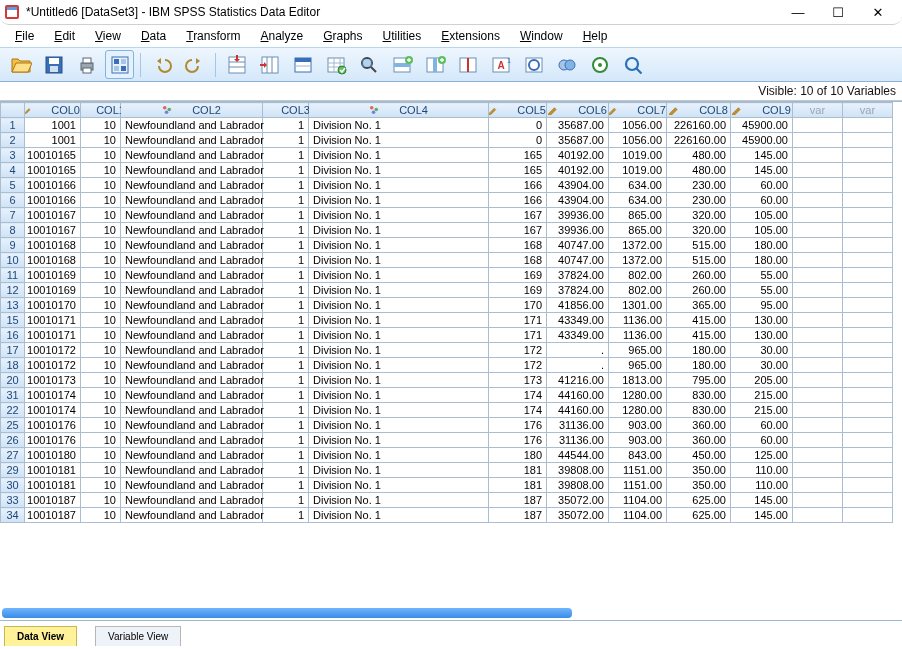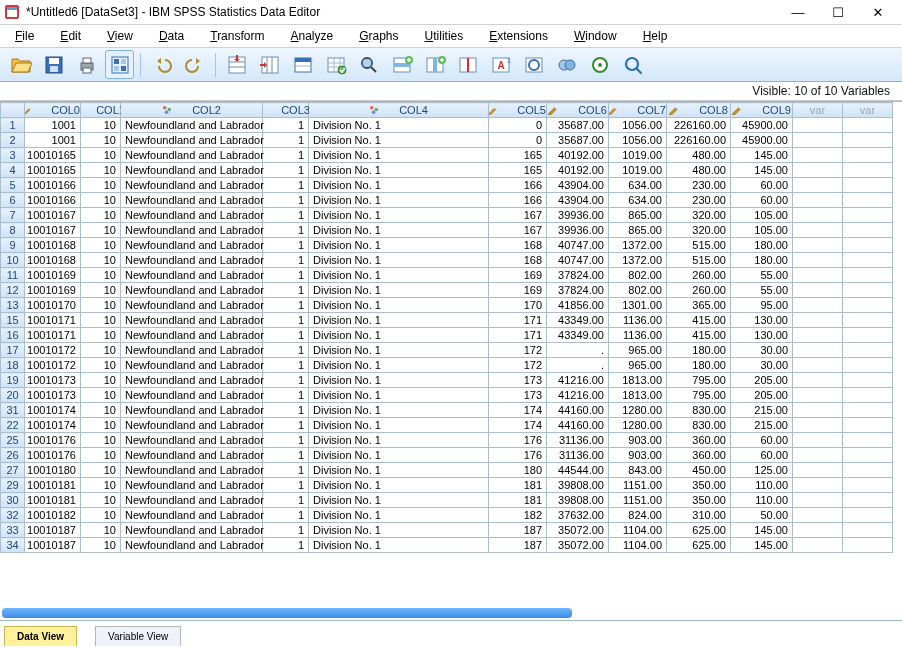--- a/index.html
+++ b/index.html
@@ -12,40 +12,41 @@
     color: #000;
   }
   
   .titlebar {
     height: 24px;
     display: flex;
     align-items: center;
     padding: 0 4px;
     border-bottom: 1px solid #d0d0d0;
     background: #fff;
+    border-radius: 9px;
   }
   .titlebar .app-icon {
     width: 16px; height: 16px;
     margin-right: 6px;
     display:inline-flex; align-items:center; justify-content:center;
   }
   .titlebar .title { flex: 1; font-size: 12px; }
   .win-controls { display:flex; gap:0; }
   .win-btn {
     width: 40px; height: 22px;
     display:flex; align-items:center; justify-content:center;
     font-size: 13px;
   }
   
   .menubar {
     height: 22px;
     display: flex;
     align-items: center;
     padding: 0 6px;
-    gap: 8px;
+    gap: 2px;
     background: #fff;
   }
   .menubar .menu {
     padding: 2px 9px;
     font-size: 12px;
   }
   .menubar .menu .ul { text-decoration: underline; }
   
   .toolbar {
     height: 33px;
@@ -73,21 +74,21 @@
     width: 1px; height: 24px;
     background: #a7c6e6;
     margin: 0 2px;
   }
   
   .visiblebar {
     height: 18px;
     background: #fff;
     border-bottom: 1px solid #c8c8c8;
     display:flex; align-items:center; justify-content:flex-end;
-    padding-right: 12px;
+    padding-right: 6px;
     font-size: 12px;
     color: #111;
   }
   
   .grid-wrap {
     height: 518px;   
     position: relative;
     overflow: hidden;
     border-top: 1px solid #9fb9d0;
     border-bottom: 1px solid #9fb9d0;
@@ -672,50 +673,35 @@
             <td class="txt">Division No. 1</td>
             <td class="num">172</td>
             <td class="num">.</td>
             <td class="num">965.00</td>
             <td class="num">180.00</td>
             <td class="num">30.00</td>
             <td></td>
             <td></td>
           </tr>
           <tr>
-            <th class="rownum">19</th>
+            <th class="rownum">20</th>
             <td class="num">10010173</td>
             <td class="num">10</td>
             <td class="txt">Newfoundland and Labrador</td>
             <td class="num">1</td>
             <td class="txt">Division No. 1</td>
             <td class="num">173</td>
             <td class="num">41216.00</td>
             <td class="num">1813.00</td>
             <td class="num">795.00</td>
             <td class="num">205.00</td>
             <td></td>
             <td></td>
           </tr>
           <tr>
-            <th class="rownum">20</th>
-            <td class="num">10010173</td>
-            <td class="num">10</td>
-            <td class="txt">Newfoundland and Labrador</td>
-            <td class="num">1</td>
-            <td class="txt">Division No. 1</td>
-            <td class="num">173</td>
-            <td class="num">41216.00</td>
-            <td class="num">1813.00</td>
-            <td class="num">795.00</td>
-            <td class="num">205.00</td>
-            <td></td>
-            <td></td>
-          </tr>
-          <tr>
             <th class="rownum">31</th>
             <td class="num">10010174</td>
             <td class="num">10</td>
             <td class="txt">Newfoundland and Labrador</td>
             <td class="num">1</td>
             <td class="txt">Division No. 1</td>
             <td class="num">174</td>
             <td class="num">44160.00</td>
             <td class="num">1280.00</td>
             <td class="num">830.00</td>
@@ -803,35 +789,20 @@
             <td class="num">10010181</td>
             <td class="num">10</td>
             <td class="txt">Newfoundland and Labrador</td>
             <td class="num">1</td>
             <td class="txt">Division No. 1</td>
             <td class="num">181</td>
             <td class="num">39808.00</td>
             <td class="num">1151.00</td>
             <td class="num">350.00</td>
             <td class="num">110.00</td>
-            <td></td>
-            <td></td>
-          </tr>
-          <tr>
-            <th class="rownum">32</th>
-            <td class="num">10010182</td>
-            <td class="num">10</td>
-            <td class="txt">Newfoundland and Labrador</td>
-            <td class="num">1</td>
-            <td class="txt">Division No. 1</td>
-            <td class="num">182</td>
-            <td class="num">37632.00</td>
-            <td class="num">824.00</td>
-            <td class="num">310.00</td>
-            <td class="num">50.00</td>
             <td></td>
             <td></td>
           </tr>
           <tr>
             <th class="rownum">33</th>
             <td class="num">10010187</td>
             <td class="num">10</td>
             <td class="txt">Newfoundland and Labrador</td>
             <td class="num">1</td>
             <td class="txt">Division No. 1</td>

